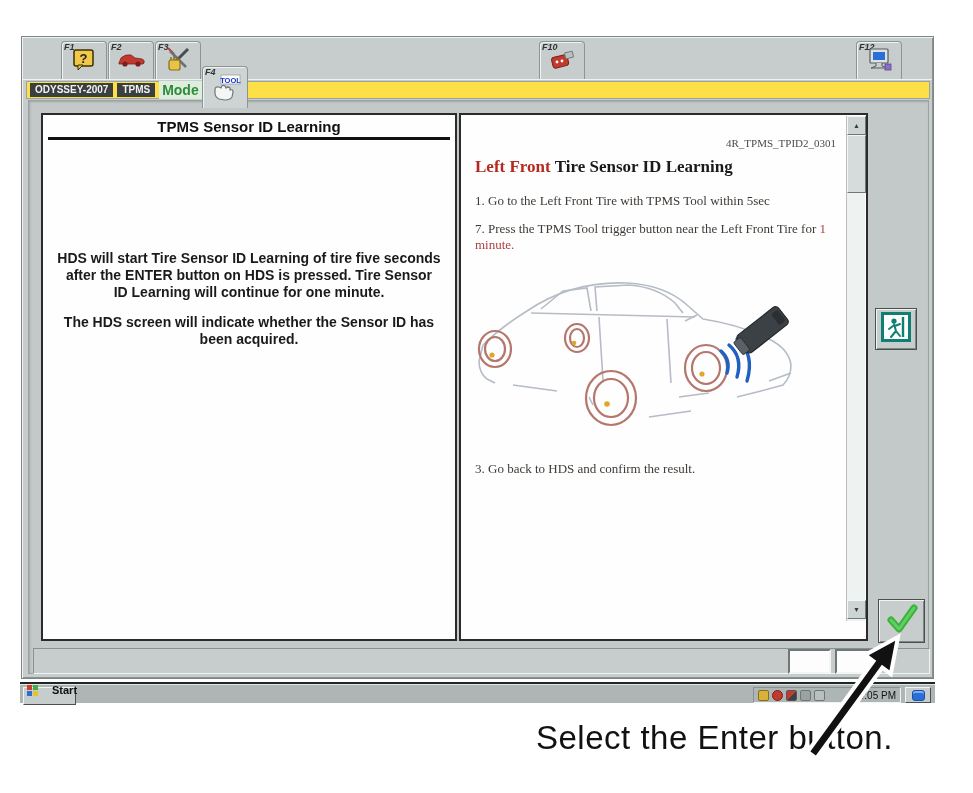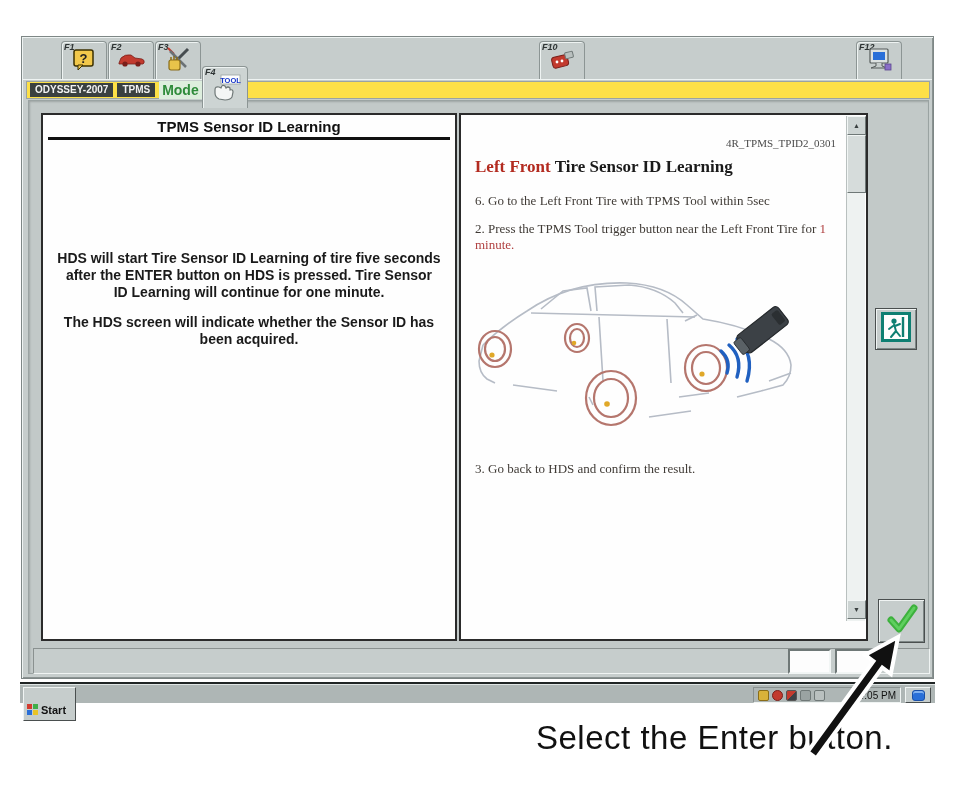--- a/index.html
+++ b/index.html
@@ -68,21 +68,21 @@
   .statbox { position:absolute; top:612px; height:25px; background:#fdfdfd;
              border:2px solid; border-color:#6f7877 #f2f6f5 #f2f6f5 #6f7877; }
   .statbox1 { left:766px; width:43px; }
   .statbox2 { left:813px; width:39px; }
 
   
   .taskbar { position:absolute; left:20px; top:682px; width:915px; height:21px;
              background:#aeb6b5; border-top:2px solid #1f2424; box-shadow: inset 0 1px 0 #dfe5e4; }
   .startbtn { position:absolute; left:3px; top:3px; width:53px; height:16px; background:#c6cdcc;
               border:1px solid; border-color:#f0f4f3 #4a4f4f #4a4f4f #f0f4f3;
-              display:flex; align-items:flex-start; gap:3px; padding:16px 3px; font-size:11px; font-weight:bold; color:#111; cursor:pointer; }
+              display:flex; align-items:flex-end; gap:14px; padding:8px 3px; font-size:11px; font-weight:bold; color:#111; cursor:pointer; }
   .winflag { display:grid; grid-template-columns:5px 5px; grid-template-rows:5px 5px; gap:1px; }
   .winflag i { display:block; }
   .taskitem { position:absolute; left:60px; top:3px; width:232px; height:16px; background:#d7dddc;
               border:1px solid; border-color:#4a4f4f #f0f4f3 #f0f4f3 #4a4f4f;
               font-size:11px; color:#111; padding:1px 5px; cursor:pointer; white-space:nowrap; overflow:hidden; }
   .tray { position:absolute; right:34px; top:3px; width:148px; height:16px;
           border:1px solid; border-color:#8a9190 #f0f4f3 #f0f4f3 #8a9190;
           display:flex; align-items:center; gap:3px; padding:0 4px; }
   .tico { width:11px; height:11px; border-radius:2px; cursor:pointer; }
   .traytime { font-size:10px; color:#111; margin-left:auto; white-space:nowrap; }
@@ -184,24 +184,24 @@
         <p>The HDS screen will indicate whether the Sensor ID has been acquired.</p>
       </div>
     </div>
 
     <div class="panel rpanel">
       <div class="doccode">4R_TPMS_TPID2_0301</div>
       <div class="rhead">
         <span class="red">Left Front</span><span> Tire Sensor ID Learning</span>
       </div>
       <div class="step" style="top:78px">
-        <span>6. Go to the Left Front Tire with TPMS Tool within 5sec</span>
+        <span>1. Go to the Left Front Tire with TPMS Tool within 5sec</span>
       </div>
       <div class="step" style="top:106px">
-        <span>2. Press the TPMS Tool trigger button near the Left Front Tire for </span><span class="red2">1 minute.</span>
+        <span>7. Press the TPMS Tool trigger button near the Left Front Tire for </span><span class="red2">1 minute.</span>
       </div>
 
       <div class="carbox">
         <svg width="340" height="180" viewBox="0 0 340 180">
           <g stroke="#b6bcc6" stroke-width="1.6" fill="none">
             <path d="M14,80 Q32,62 58,46 Q102,16 158,18 Q196,20 218,40 L234,54 Q272,60 300,74 Q320,84 322,100 Q322,112 314,120 L292,126"></path>
             <path d="M14,80 L10,96 Q10,108 18,114 L26,118"></path>
             <path d="M62,48 L226,52"></path>
             <path d="M72,44 L94,26 L118,23 L122,46"></path>
             <path d="M128,46 L126,22 L160,20 Q188,22 206,38 L214,48"></path>

